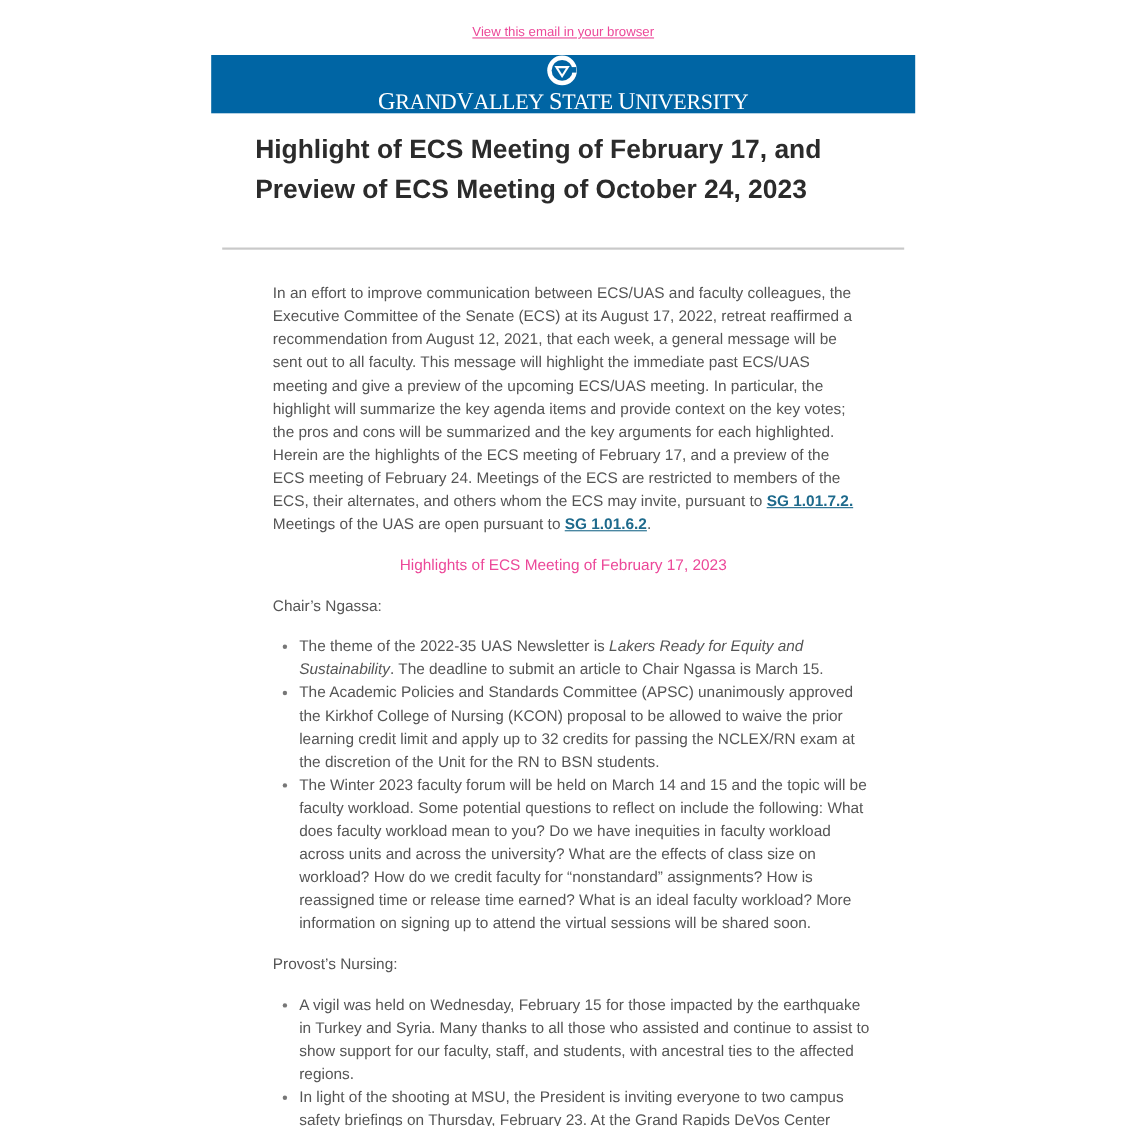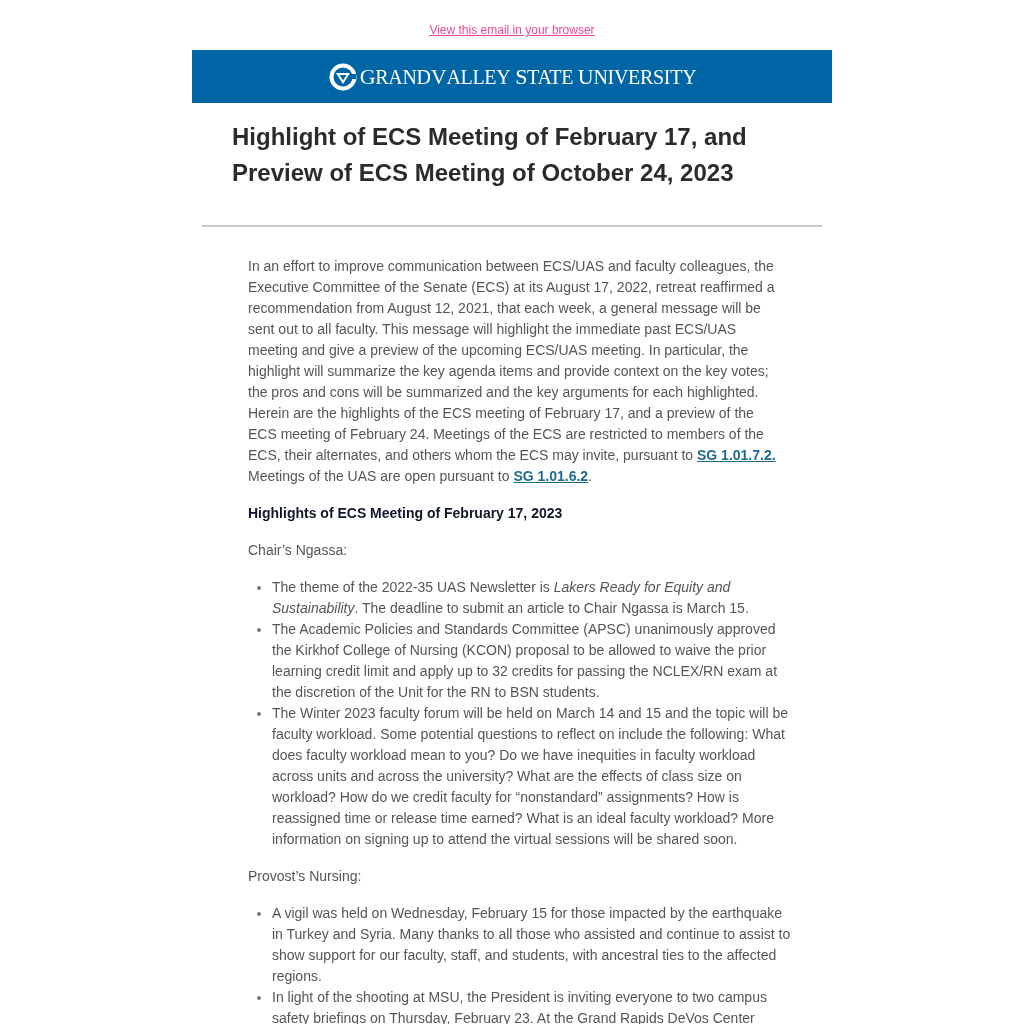--- a/index.html
+++ b/index.html
@@ -1,31 +1,31 @@
 <!DOCTYPE html>
 <html><head>
   <meta charset="utf-8">
   <style>
     html, body { margin: 0; padding: 0; background: #ffffff; }
     body { width: 1024px; height: 1024px; overflow: hidden; font-family: "Liberation Sans", sans-serif; }
     .topbar { text-align: center; padding-top: 20px; height: 30px; }
     .topbar a { color: #ec4899; font-size: 12px; text-decoration: underline; }
     .wrap { width: 640px; margin: 0 auto; }
     .banner { background: #0065a4; height: 53px; display: flex; align-items: center; justify-content: center; }
-    .logo { display: flex; align-items: center; color: #fff; }
+    .logo { display: flex; align-items: center; color: #fff; flex-direction: column; }
     .logo svg { width: 30px; height: 30px; margin-right: 2px; }
     .logo-text { font-family: "Liberation Serif", serif; font-size: 20px; letter-spacing: -0.3px; color: #fff; font-variant: small-caps; }
     .logo-text .big { font-size: 22px; }
     .title { text-align: left; color: #2b2b2b; font-weight: bold; font-size: 24px; line-height: 36px; margin: 16px 40px 0; }
     .divider { margin: 34px 10px 0; border: 0; border-top: 2px solid #c9c9c9; height: 0; }
     .content { padding: 0 40px; color: #555555; font-size: 14px; line-height: 21px; }
     .content p { margin: 16px; }
     .intro { margin-top: 29px !important; }
     .content a { color: #1e6a8c; font-weight: bold; text-decoration: underline; }
-    .hdr { font-weight: bold; margin-top: 16px !important; color: #0f172a; }
+    .hdr { font-weight: normal; margin-top: 16px !important; color: #ec4899; text-align: center; }
     .sub { margin-top: 16px !important; }
     ul { margin: 16px 0 0; padding-left: 40px; }
     li { margin: 0; }
     li::marker { color: #777; }
   </style>
 </head>
 <body>
 
 <div class="topbar">
   <a href="#">View this email in your browser</a>

